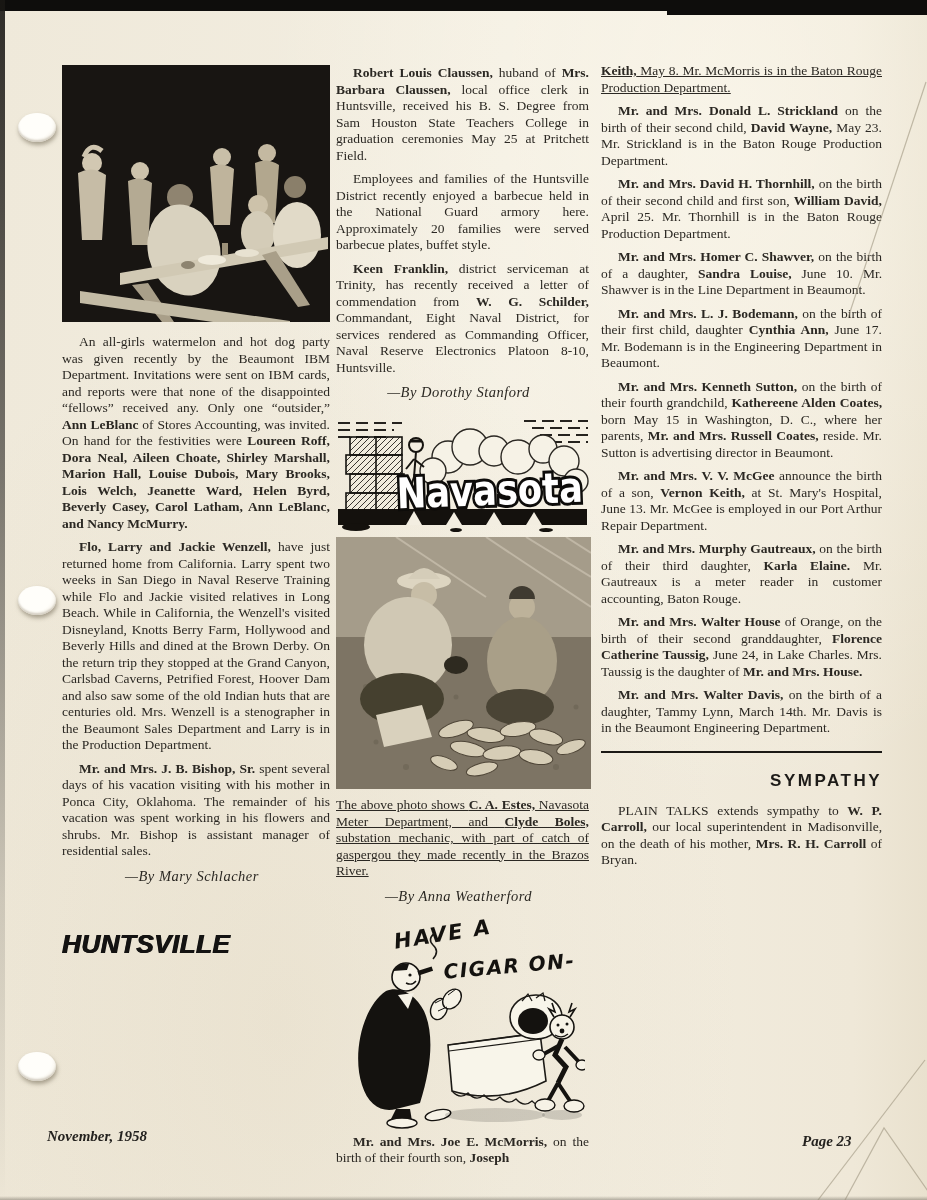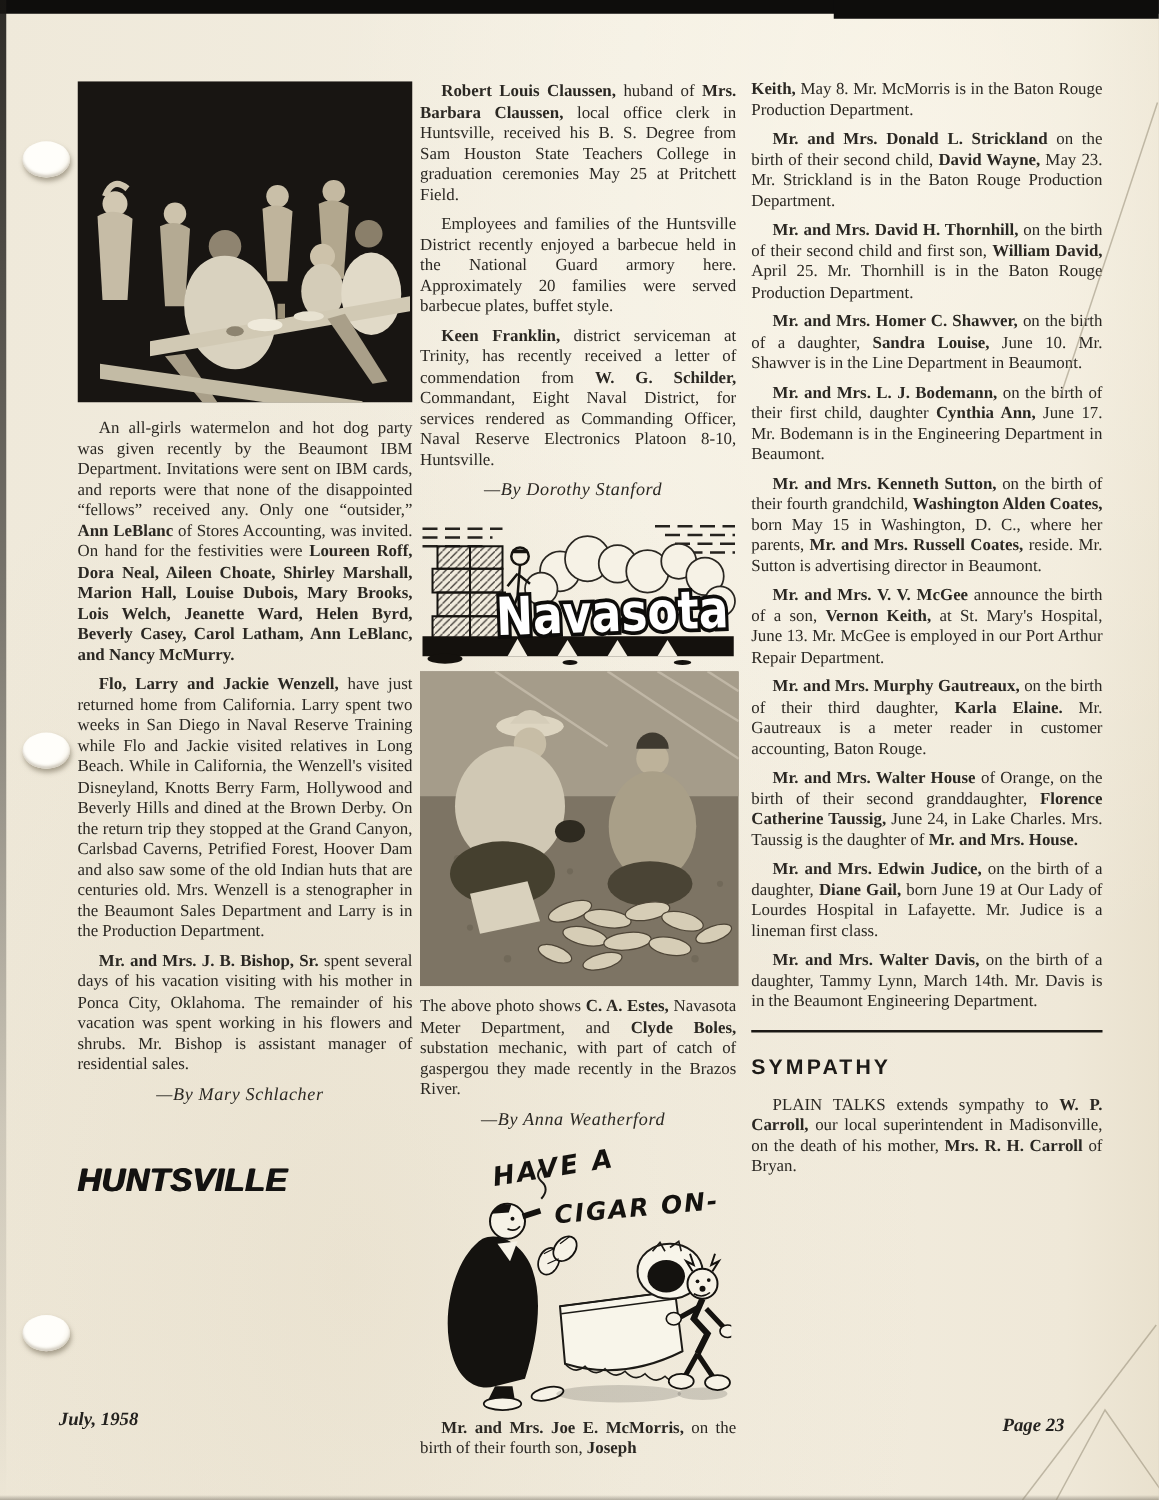--- a/index.html
+++ b/index.html
@@ -16,31 +16,31 @@
     background:linear-gradient(180deg, rgba(25,23,20,.9) 0%, rgba(25,23,20,.55) 40%, rgba(25,23,20,.15) 75%, rgba(25,23,20,0) 100%);}
   .bottom-edge{position:absolute;left:0;bottom:0;width:100%;height:4px;background:linear-gradient(180deg, rgba(0,0,0,0), rgba(60,55,45,.35));}
   .hole{position:absolute;left:18px;width:38px;height:29px;border-radius:50%;
     background:radial-gradient(ellipse at 45% 35%, #fffefa 55%, #efe9da 100%);
     box-shadow:1px 3px 4px rgba(110,100,80,.55), inset 0 -2px 2px rgba(140,130,110,.35);}
   .col{position:absolute;top:65px;}
   .col1{left:62px;width:268px;}
   .col2{left:336px;width:253px;}
   .col3{left:601px;width:281px;top:63px;}
   .p{margin:0 0 7px;text-indent:17px;font-size:13.5px;line-height:16.5px;text-align:justify;}
-  .p.noindent{text-indent:0;}
+  .p.noindent{text-indent:0;text-decoration:underline;}
   .seg-b{font-weight:bold;}
   .byline{font-style:italic;font-size:14.5px;line-height:18px;text-align:center;padding-right:8px;margin:3px 0 10px;letter-spacing:.5px;}
   .section-head{font-family:"Liberation Sans",sans-serif;font-weight:bold;font-size:26px;letter-spacing:.5px;color:#141312;
     text-shadow:.7px 0 0 #141312, -.4px 0 0 #141312; margin:44px 0 12px;font-style:italic;}
   .photo{display:block;margin:0 0 12px;}
   .banner{display:block;margin:6px 0 2px;}
   .cartoon{display:block;margin:4px auto 4px;}
   .caption{margin-top:8px;}
   .sym-rule{border:none;border-top:2.5px solid #1b1915;margin:14px 0 0;}
-  .sym-head{font-family:"Liberation Sans",sans-serif;font-weight:bold;font-size:17px;letter-spacing:2.5px;text-align:left;margin:18px 0 12px;color:#1d1b18;}
+  .sym-head{font-family:"Liberation Sans",sans-serif;font-weight:bold;font-size:17px;letter-spacing:2.5px;text-align:right;margin:18px 0 12px;color:#1d1b18;}
   .footer-left{position:absolute;left:47px;top:1128px;font-weight:bold;font-style:italic;font-size:15px;color:#24221f;}
   .footer-right{position:absolute;left:802px;top:1133px;font-weight:bold;font-style:italic;font-size:15px;color:#24221f;text-align:center;}
   .creases{position:absolute;left:0;top:0;pointer-events:none;}
 </style>
 </head>
 <body>
 
 <div class="page">
   <div class="top-edge"></div>
   <div class="left-edge"></div>
@@ -256,32 +256,31 @@
 
     <p class="p"><span class="seg-b">Mr. and Mrs. Joe E. McMorris,</span><span> on the birth of their fourth son, </span><span class="seg-b">Joseph</span></p>
   </div>
 
   <div class="col col3">
     <p class="p noindent"><span class="seg-b">Keith,</span><span> May 8. Mr. McMorris is in the Baton Rouge Production Department.</span></p>
     <p class="p"><span class="seg-b">Mr. and Mrs. Donald L. Strickland</span><span> on the birth of their second child, </span><span class="seg-b">David Wayne,</span><span> May 23. Mr. Strickland is in the Baton Rouge Production Department.</span></p>
     <p class="p"><span class="seg-b">Mr. and Mrs. David H. Thornhill,</span><span> on the birth of their second child and first son, </span><span class="seg-b">William David,</span><span> April 25. Mr. Thornhill is in the Baton Rouge Production Department.</span></p>
     <p class="p"><span class="seg-b">Mr. and Mrs. Homer C. Shawver,</span><span> on the birth of a daughter, </span><span class="seg-b">Sandra Louise,</span><span> June 10. Mr. Shawver is in the Line Department in Beaumont.</span></p>
     <p class="p"><span class="seg-b">Mr. and Mrs. L. J. Bodemann,</span><span> on the birth of their first child, daughter </span><span class="seg-b">Cynthia Ann,</span><span> June 17. Mr. Bodemann is in the Engineering Department in Beaumont.</span></p>
-    <p class="p"><span class="seg-b">Mr. and Mrs. Kenneth Sutton,</span><span> on the birth of their fourth grandchild, </span><span class="seg-b">Washington Alden Coates,</span><span> born May 15 in Washington, D. C., where her parents, </span><span class="seg-b">Mr. and Mrs. Russell Coates,</span><span> reside. Mr. Sutton is advertising director in Beaumont.</span></p>
+    <p class="p"><span class="seg-b">Mr. and Mrs. Kenneth Sutton,</span><span> on the birth of their fourth grandchild, </span><span class="seg-b">Kathereene Alden Coates,</span><span> born May 15 in Washington, D. C., where her parents, </span><span class="seg-b">Mr. and Mrs. Russell Coates,</span><span> reside. Mr. Sutton is advertising director in Beaumont.</span></p>
     <p class="p"><span class="seg-b">Mr. and Mrs. V. V. McGee</span><span> announce the birth of a son, </span><span class="seg-b">Vernon Keith,</span><span> at St. Mary's Hospital, June 13. Mr. McGee is employed in our Port Arthur Repair Department.</span></p>
     <p class="p"><span class="seg-b">Mr. and Mrs. Murphy Gautreaux,</span><span> on the birth of their third daughter, </span><span class="seg-b">Karla Elaine.</span><span> Mr. Gautreaux is a meter reader in customer accounting, Baton Rouge.</span></p>
     <p class="p"><span class="seg-b">Mr. and Mrs. Walter House</span><span> of Orange, on the birth of their second granddaughter, </span><span class="seg-b">Florence Catherine Taussig,</span><span> June 24, in Lake Charles. Mrs. Taussig is the daughter of </span><span class="seg-b">Mr. and Mrs. House.</span></p>
-    <p class="p"><span class="seg-b">Mr. and Mrs. Edwin Judice,</span><span> on the birth of a daughter, </span><span class="seg-b">Diane Gail,</span><span> born June 19 at Our Lady of Lourdes Hospital in Lafayette. Mr. Judice is a lineman first class.</span></p>
     <p class="p"><span class="seg-b">Mr. and Mrs. Walter Davis,</span><span> on the birth of a daughter, Tammy Lynn, March 14th. Mr. Davis is in the Beaumont Engineering Department.</span></p>
     <hr class="sym-rule">
     <div class="sym-head">SYMPATHY</div>
     <p class="p"><span>PLAIN TALKS extends sympathy to </span><span class="seg-b">W. P. Carroll,</span><span> our local superintendent in Madisonville, on the death of his mother, </span><span class="seg-b">Mrs. R. H. Carroll</span><span> of Bryan.</span></p>
   </div>
 
-  <div class="footer-left">July, 1958</div>
+  <div class="footer-left">November, 1958</div>
   <div class="footer-right">Page 23</div>
 
   <svg class="creases" width="927" height="1200" viewBox="0 0 927 1200">
     <g stroke="rgba(150,140,118,.55)" stroke-width="1.2" fill="none">
       <path d="M848,318 L926,82"></path>
       <path d="M925,1060 L818,1200"></path>
       <path d="M845,1200 L884,1128 L930,1194"></path>
     </g>
   </svg>
 </div>

